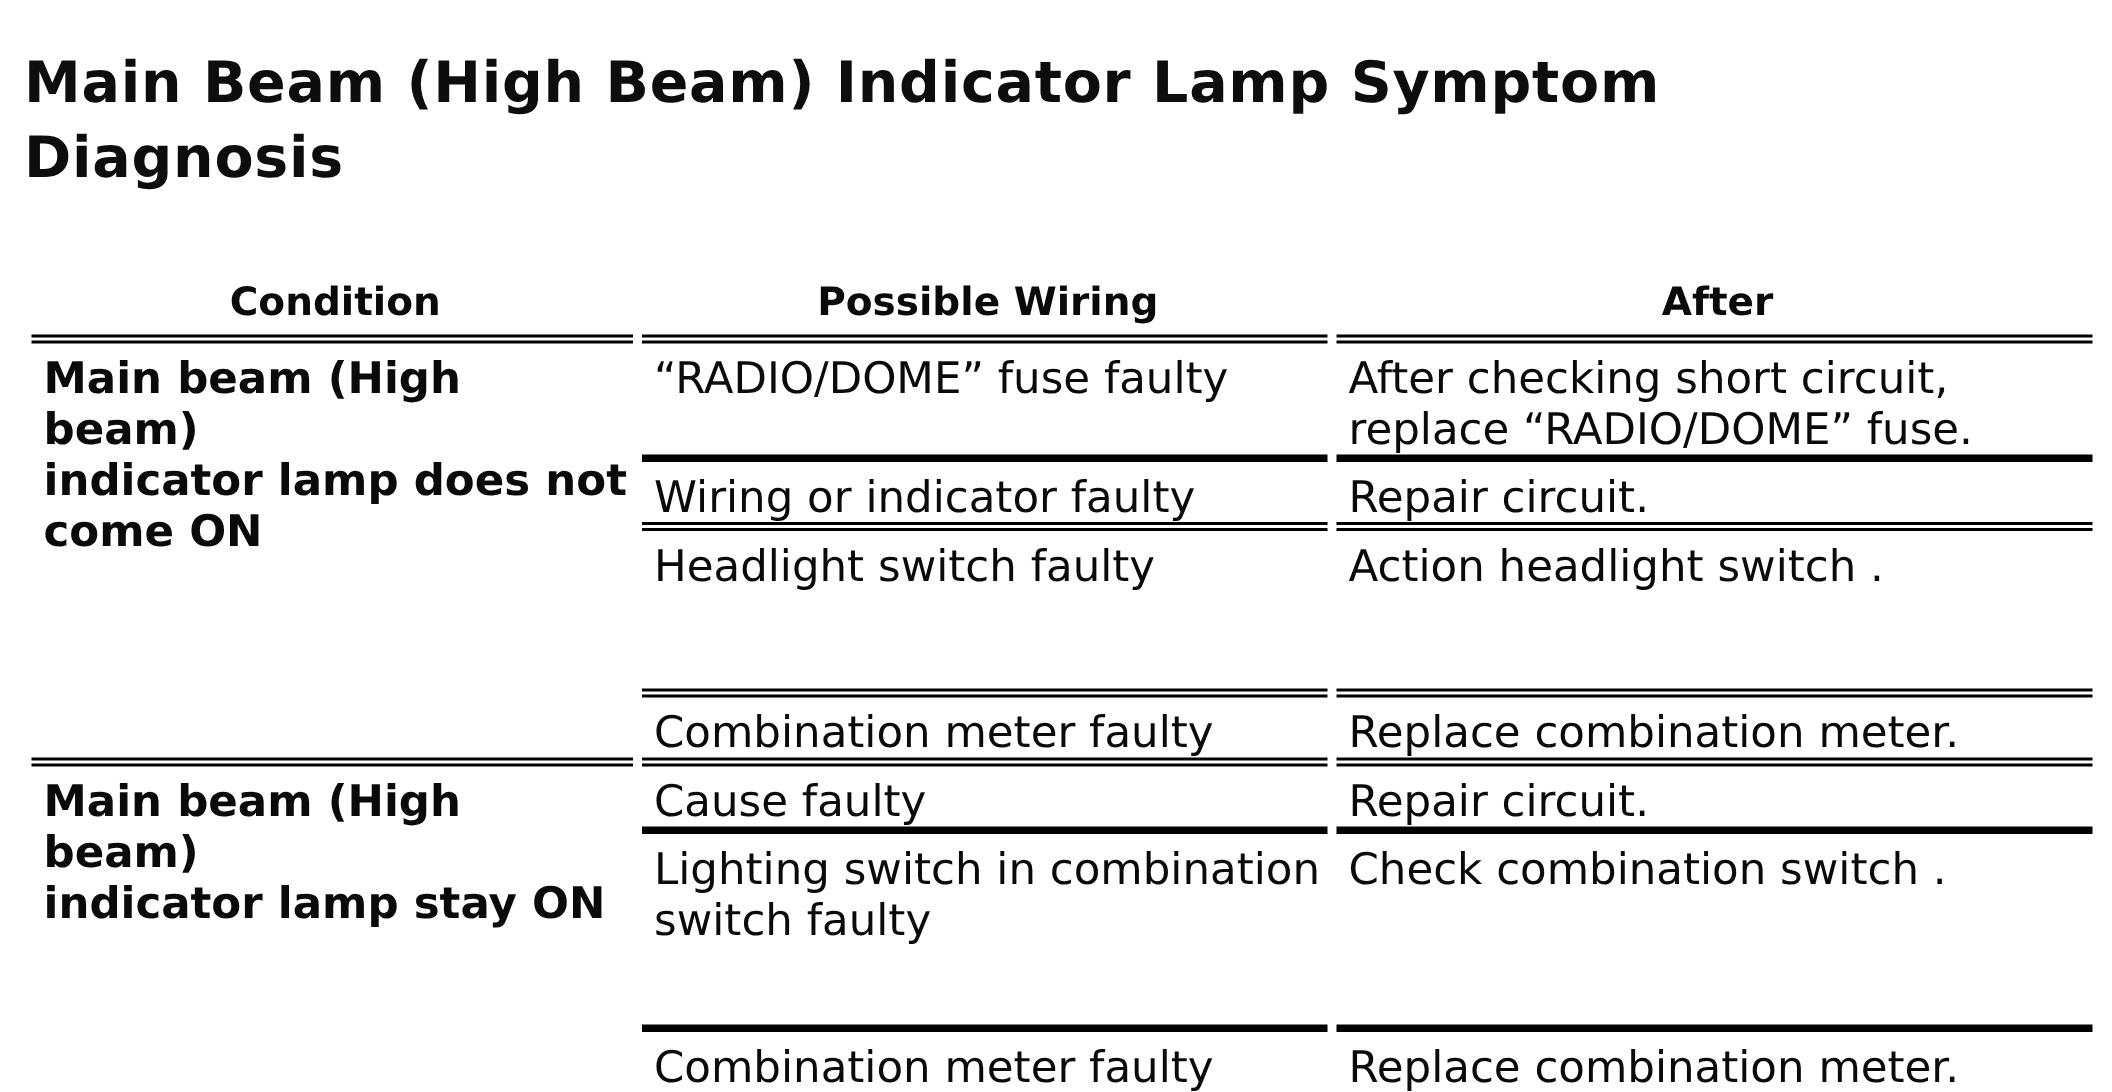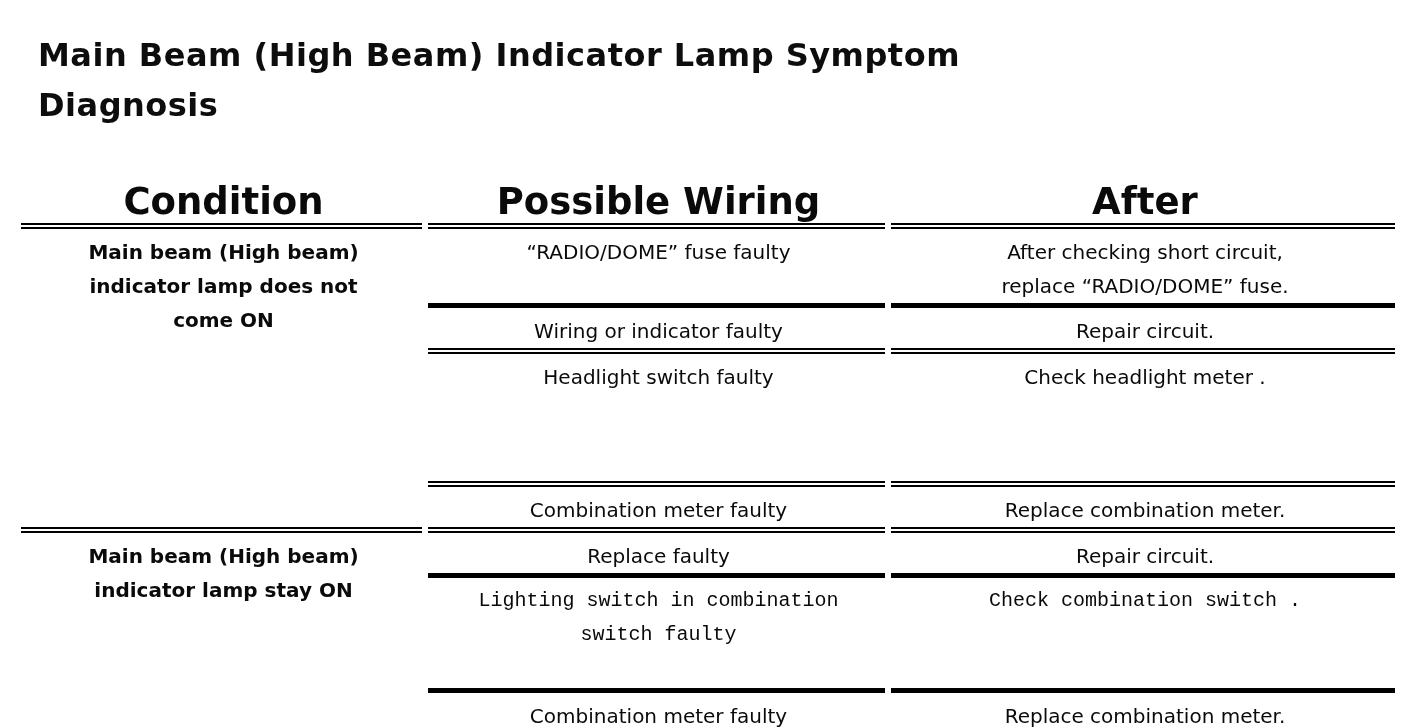--- a/index.html
+++ b/index.html
@@ -6,68 +6,68 @@
   html, body {
     width: 1408px; height: 728px;
     background: #ffffff;
     font-family: "DejaVu Sans", "Liberation Sans", sans-serif;
     color: #0a0a0a;
     overflow: hidden;
   }
   .page { position: relative; width: 1408px; height: 728px; background: #fff; }
 
   .doc-title {
-    margin: 30px 40px 0 38px;
-    font-size: 32px;
+    margin: 30px 40px 0 16px;
+    font-size: 38px;
     font-weight: bold;
     line-height: 50px;
     letter-spacing: 0.5px;
     white-space: pre-line;
     color: #0d0d0d;
   }
 
   table.diag {
     margin: 45px 0 0 15px;
     border-collapse: separate;
     border-spacing: 6px 0;
     table-layout: fixed;
   }
   table.diag th, table.diag td {
     vertical-align: top;
-    text-align: center;
-    font-size: 20px;
+    text-align: left;
+    font-size: 29px;
     line-height: 34px;
     white-space: pre-line;
     padding: 6px 4px 0 8px;
   }
   table.diag th {
     text-align: center;
     font-weight: bold;
-    font-size: 37px;
+    font-size: 26px;
     padding-top: 10px;
     height: 54px;
   }
   td.cond {
     font-weight: bold;
     width: 401px;
   }
   td.cause { width: 457px; }
   td.action { width: 504px; }
 
   
   .rule-double { border-bottom: 6px double #000; }
   .rule-solid  { border-bottom: 5px solid #000; }
 
   
   .r1 td { height: 78px; }
   .r2 td { height: 46px; }
-  .r3 td { height: 133px; }
+  .r3 td { height: 111px; }
   .r4 td { height: 43px; }
   .r5 td { height: 45px; }
-  .r6 td { height: 115px; font-family: Liberation Mono, monospace; }
+  .r6 td { height: 132px; }
   .r7 td { height: 38px; }
 
   .table-bottom-rule {
     margin: 2px 0 0 8px;
     width: 1392px;
     height: 2px;
     border-top: 2px dotted #000;
     border-bottom: 2px dotted #000;
   }
 </style>
@@ -95,31 +95,31 @@
         <td class="cause rule-solid">“RADIO/DOME” fuse faulty</td>
         <td class="action rule-solid">After checking short circuit,
 replace “RADIO/DOME” fuse.</td>
       </tr>
       <tr class="r2">
         <td class="cause rule-double">Wiring or indicator faulty</td>
         <td class="action rule-double">Repair circuit.</td>
       </tr>
       <tr class="r3">
         <td class="cause rule-double">Headlight switch faulty</td>
-        <td class="action rule-double">Check headlight meter .</td>
+        <td class="action rule-double">Action headlight switch .</td>
       </tr>
       <tr class="r4">
         <td class="cause rule-double">Combination meter faulty</td>
         <td class="action rule-double">Replace combination meter.</td>
       </tr>
 
       <tr class="r5">
         <td class="cond" rowspan="3">Main beam (High beam)
 indicator lamp stay ON</td>
-        <td class="cause rule-solid">Replace faulty</td>
+        <td class="cause rule-solid">Cause faulty</td>
         <td class="action rule-solid">Repair circuit.</td>
       </tr>
       <tr class="r6">
         <td class="cause rule-solid">Lighting switch in combination
 switch faulty</td>
         <td class="action rule-solid">Check combination switch .</td>
       </tr>
       <tr class="r7">
         <td class="cause">Combination meter faulty</td>
         <td class="action">Replace combination meter.</td>

